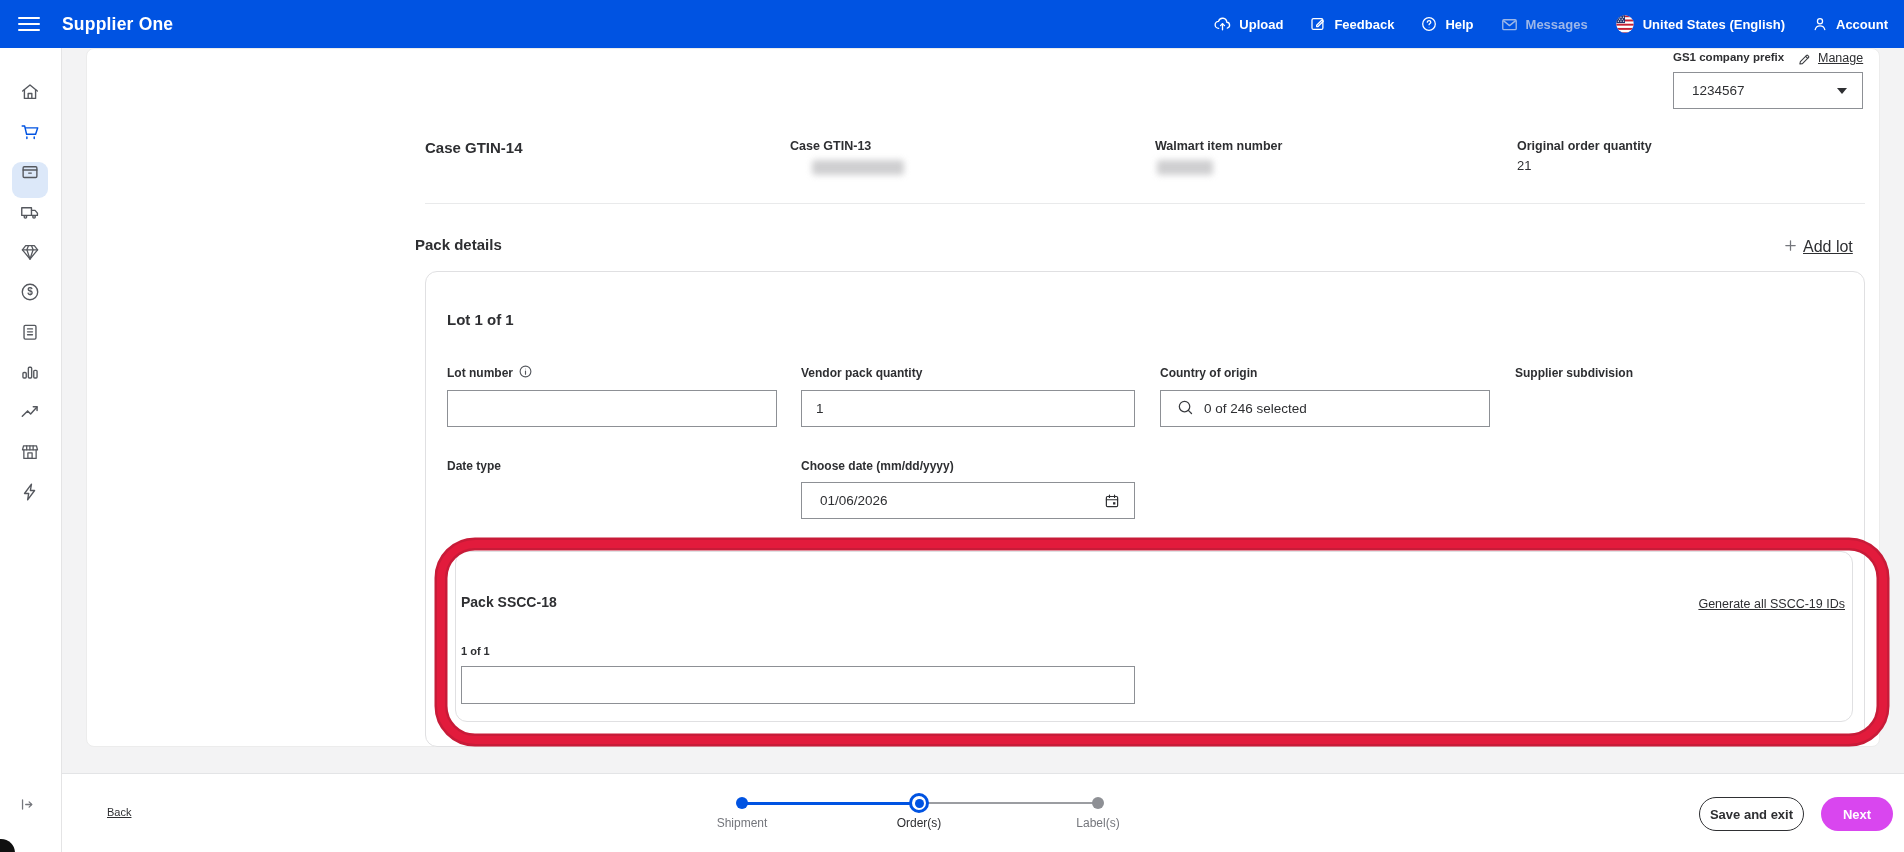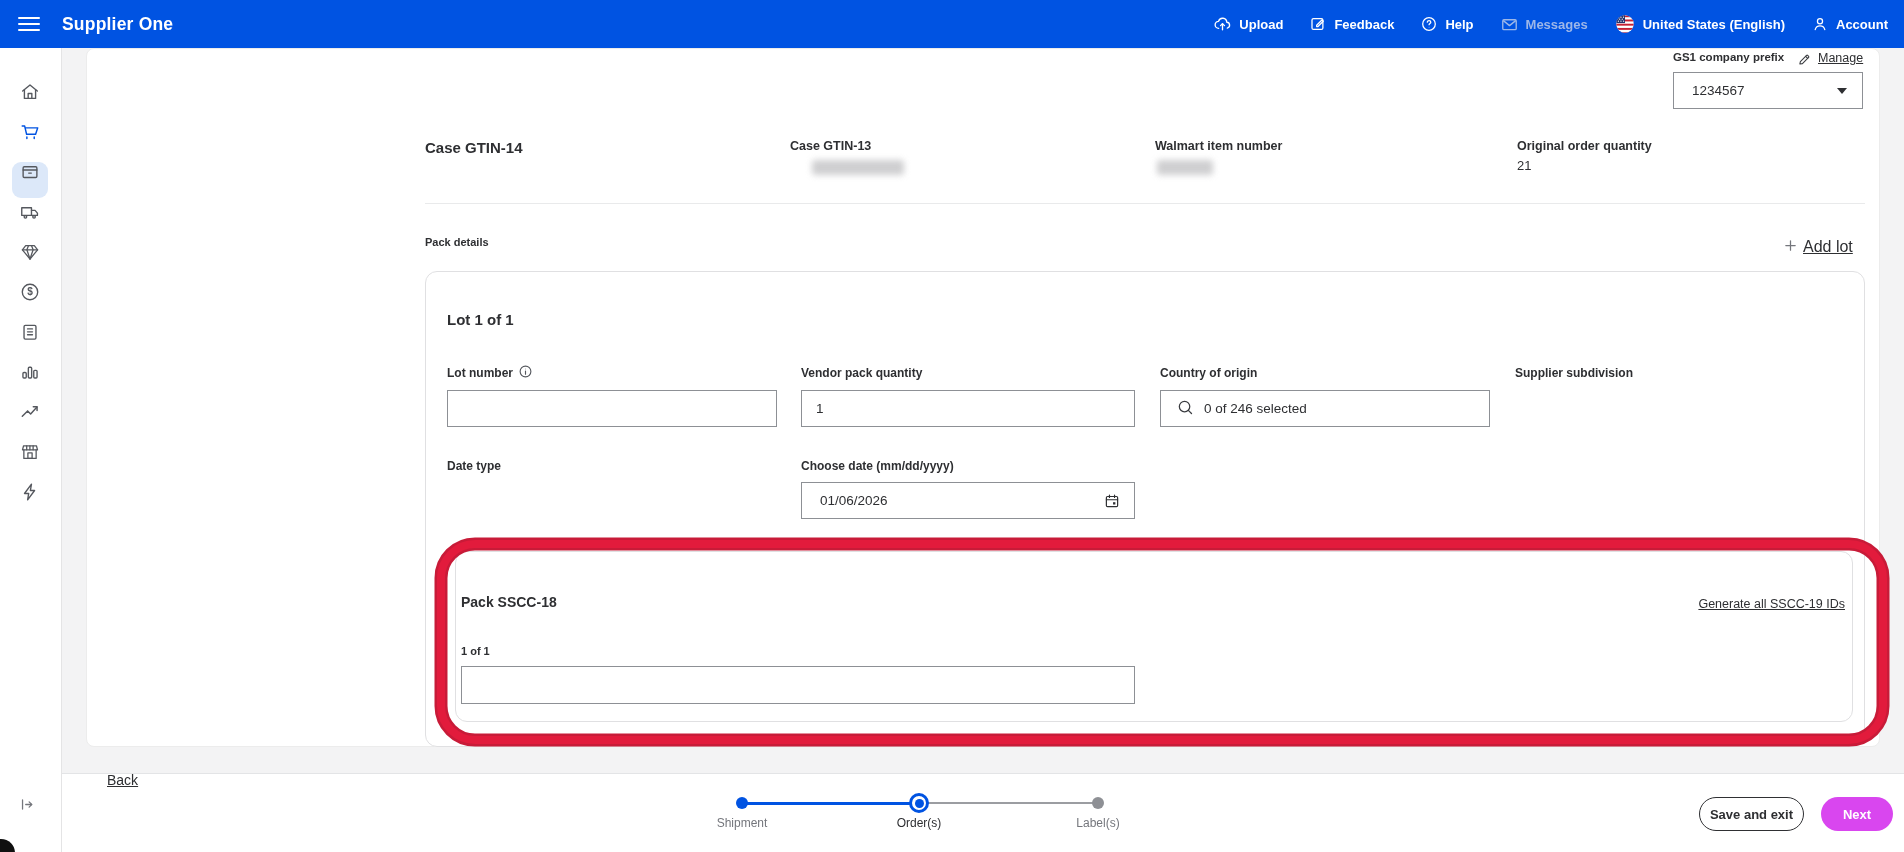--- a/index.html
+++ b/index.html
@@ -247,21 +247,21 @@
   <div class="lbl" style="left:425px; top:139px; font-size:15px">Case GTIN-14</div>
   <div class="lbl" style="left:790px; top:139px; font-size:12.5px">Case GTIN-13</div>
   <div class="redacted" style="left:812px; top:160px; width:92px; height:15px"></div>
   <div class="lbl" style="left:1155px; top:139px; font-size:12.5px">Walmart item number</div>
   <div class="redacted" style="left:1157px; top:160px; width:56px; height:15px"></div>
   <div class="lbl" style="left:1517px; top:139px; font-size:12.5px">Original order quantity</div>
   <div class="abs" style="left:1517px; top:158px; font-size:13px">21</div>
 
   <div class="divider"></div>
 
-  <div class="lbl" style="left:425px; top:236px; font-size:11px">Pack details</div>
+  <div class="lbl" style="left:415px; top:236px; font-size:15px">Pack details</div>
   <div class="abs" style="left:1783px; top:238px; color:#74767c">
     <svg width="15" height="15" viewBox="0 0 24 24" fill="none" stroke="currentColor" stroke-width="2" stroke-linecap="round">
         <path d="M12 4.5v15M4.5 12h15"></path>
       </svg>
   </div>
   <div class="abs link" style="left:1803px; top:238px; font-size:16px">Add lot</div>
 
   <div class="card" style="left:425px; top:271px; width:1440px; height:476px"></div>
   <div class="lbl" style="left:447px; top:311px; font-size:15px">Lot 1 of 1</div>
 
@@ -309,21 +309,21 @@
   <div class="abs link" style="right:59px; top:597px; font-size:12.5px">Generate all SSCC-19 IDs</div>
   <div class="lbl" style="left:461px; top:645px; font-size:11px">1 of 1</div>
   <input class="field" style="left: 461px; top: 666px; width: 674px; height: 38px;" value="">
 
   <svg class="abs" style="left:0; top:0; pointer-events:none" width="1904" height="852">
     <rect x="441" y="544" width="1442" height="196" rx="34" fill="none" stroke="#c50f2d" stroke-width="13" opacity="0.95"></rect>
     <rect x="441" y="544" width="1442" height="196" rx="34" fill="none" stroke="#e21b3c" stroke-width="8"></rect>
   </svg>
 
   <div class="abs footerbar"></div>
-  <div class="abs link" style="left:107px; top:772px; font-size:14px">Back</div>
+  <div class="abs link" style="left:107px; top:806px; font-size:11px">Back</div>
 
   <div class="step-line" style="left:742px; top:801.5px; width:177px; height:3px; background:#0053e2"></div>
   <div class="step-line" style="left:919px; top:802px; width:179px; height:2px; background:#9b9da1"></div>
   <div class="dot" style="left:736px; top:797px; width:12px; height:12px; background:#0053e2"></div>
   <div class="dot" style="left:909px; top:793px; width:20px; height:20px; background:#fff; border:3px solid #0053e2"></div>
   <div class="dot" style="left:914.5px; top:798.5px; width:9px; height:9px; background:#0053e2"></div>
   <div class="dot" style="left:1092px; top:797px; width:12px; height:12px; background:#8e9095"></div>
   <div class="step-label" style="left:682px; top:816px">Shipment</div>
   <div class="step-label" style="left:859px; top:816px; color:#2e2f32">Order(s)</div>
   <div class="step-label" style="left:1038px; top:816px">Label(s)</div>

